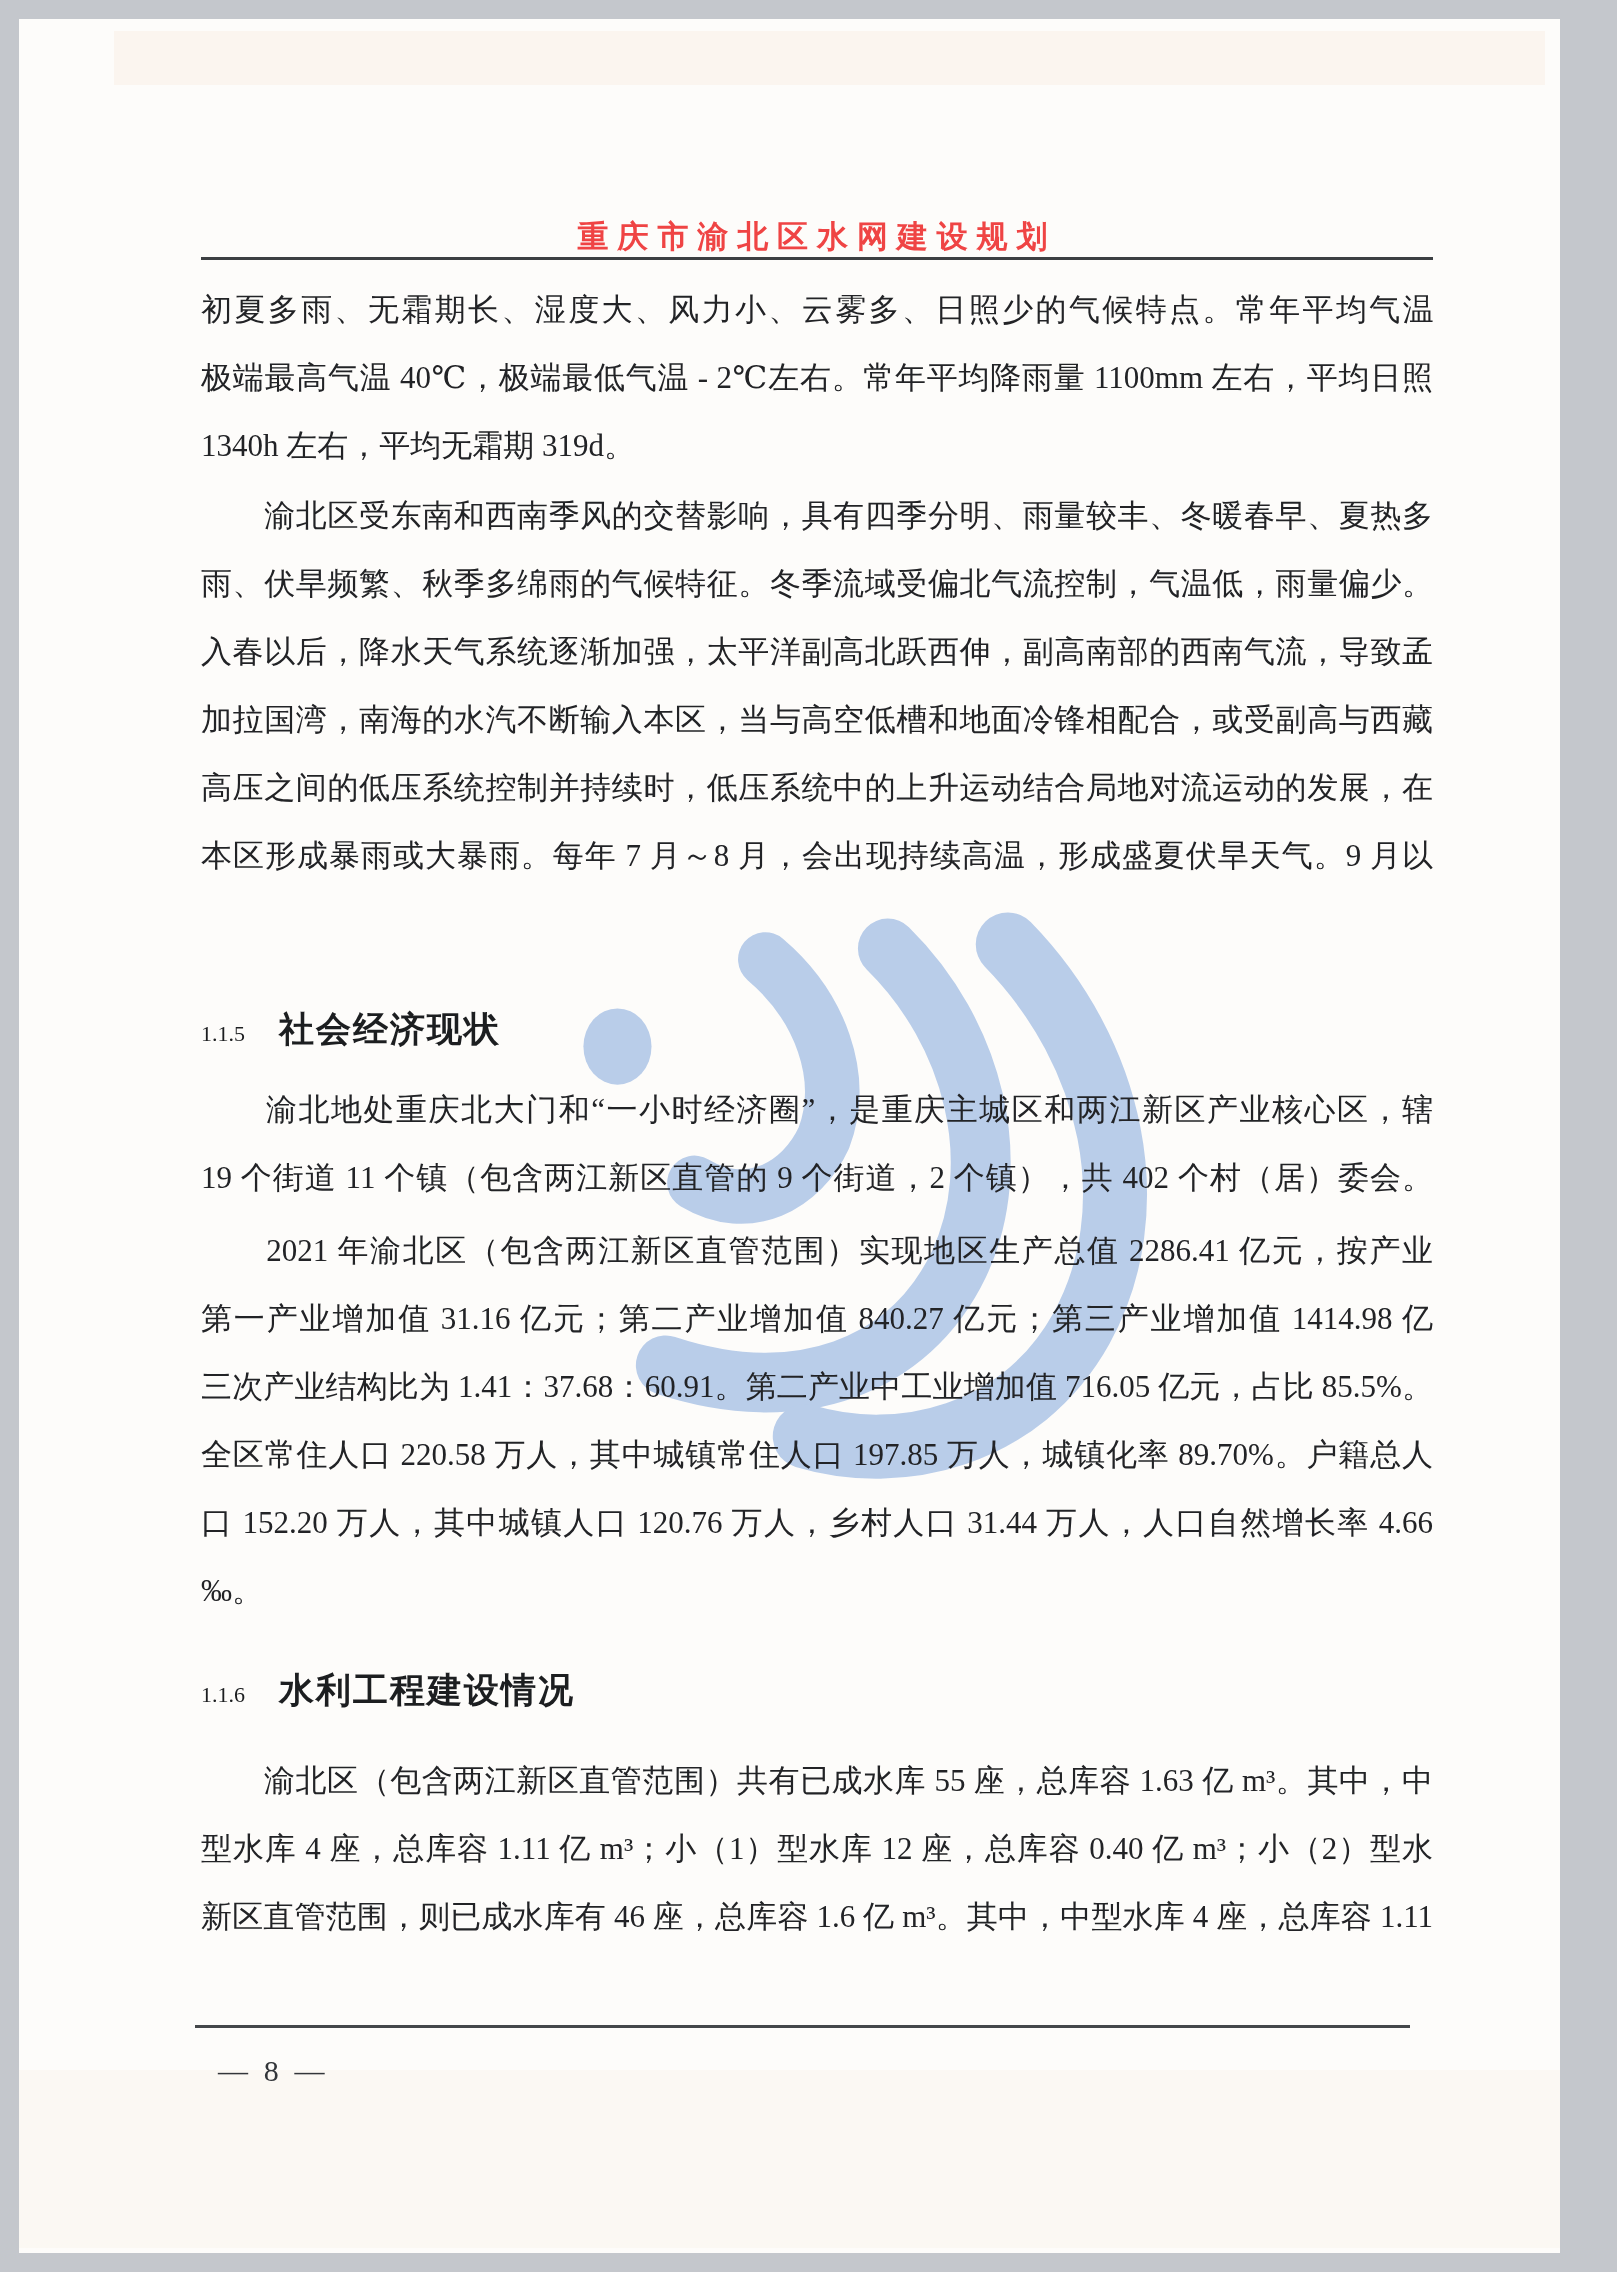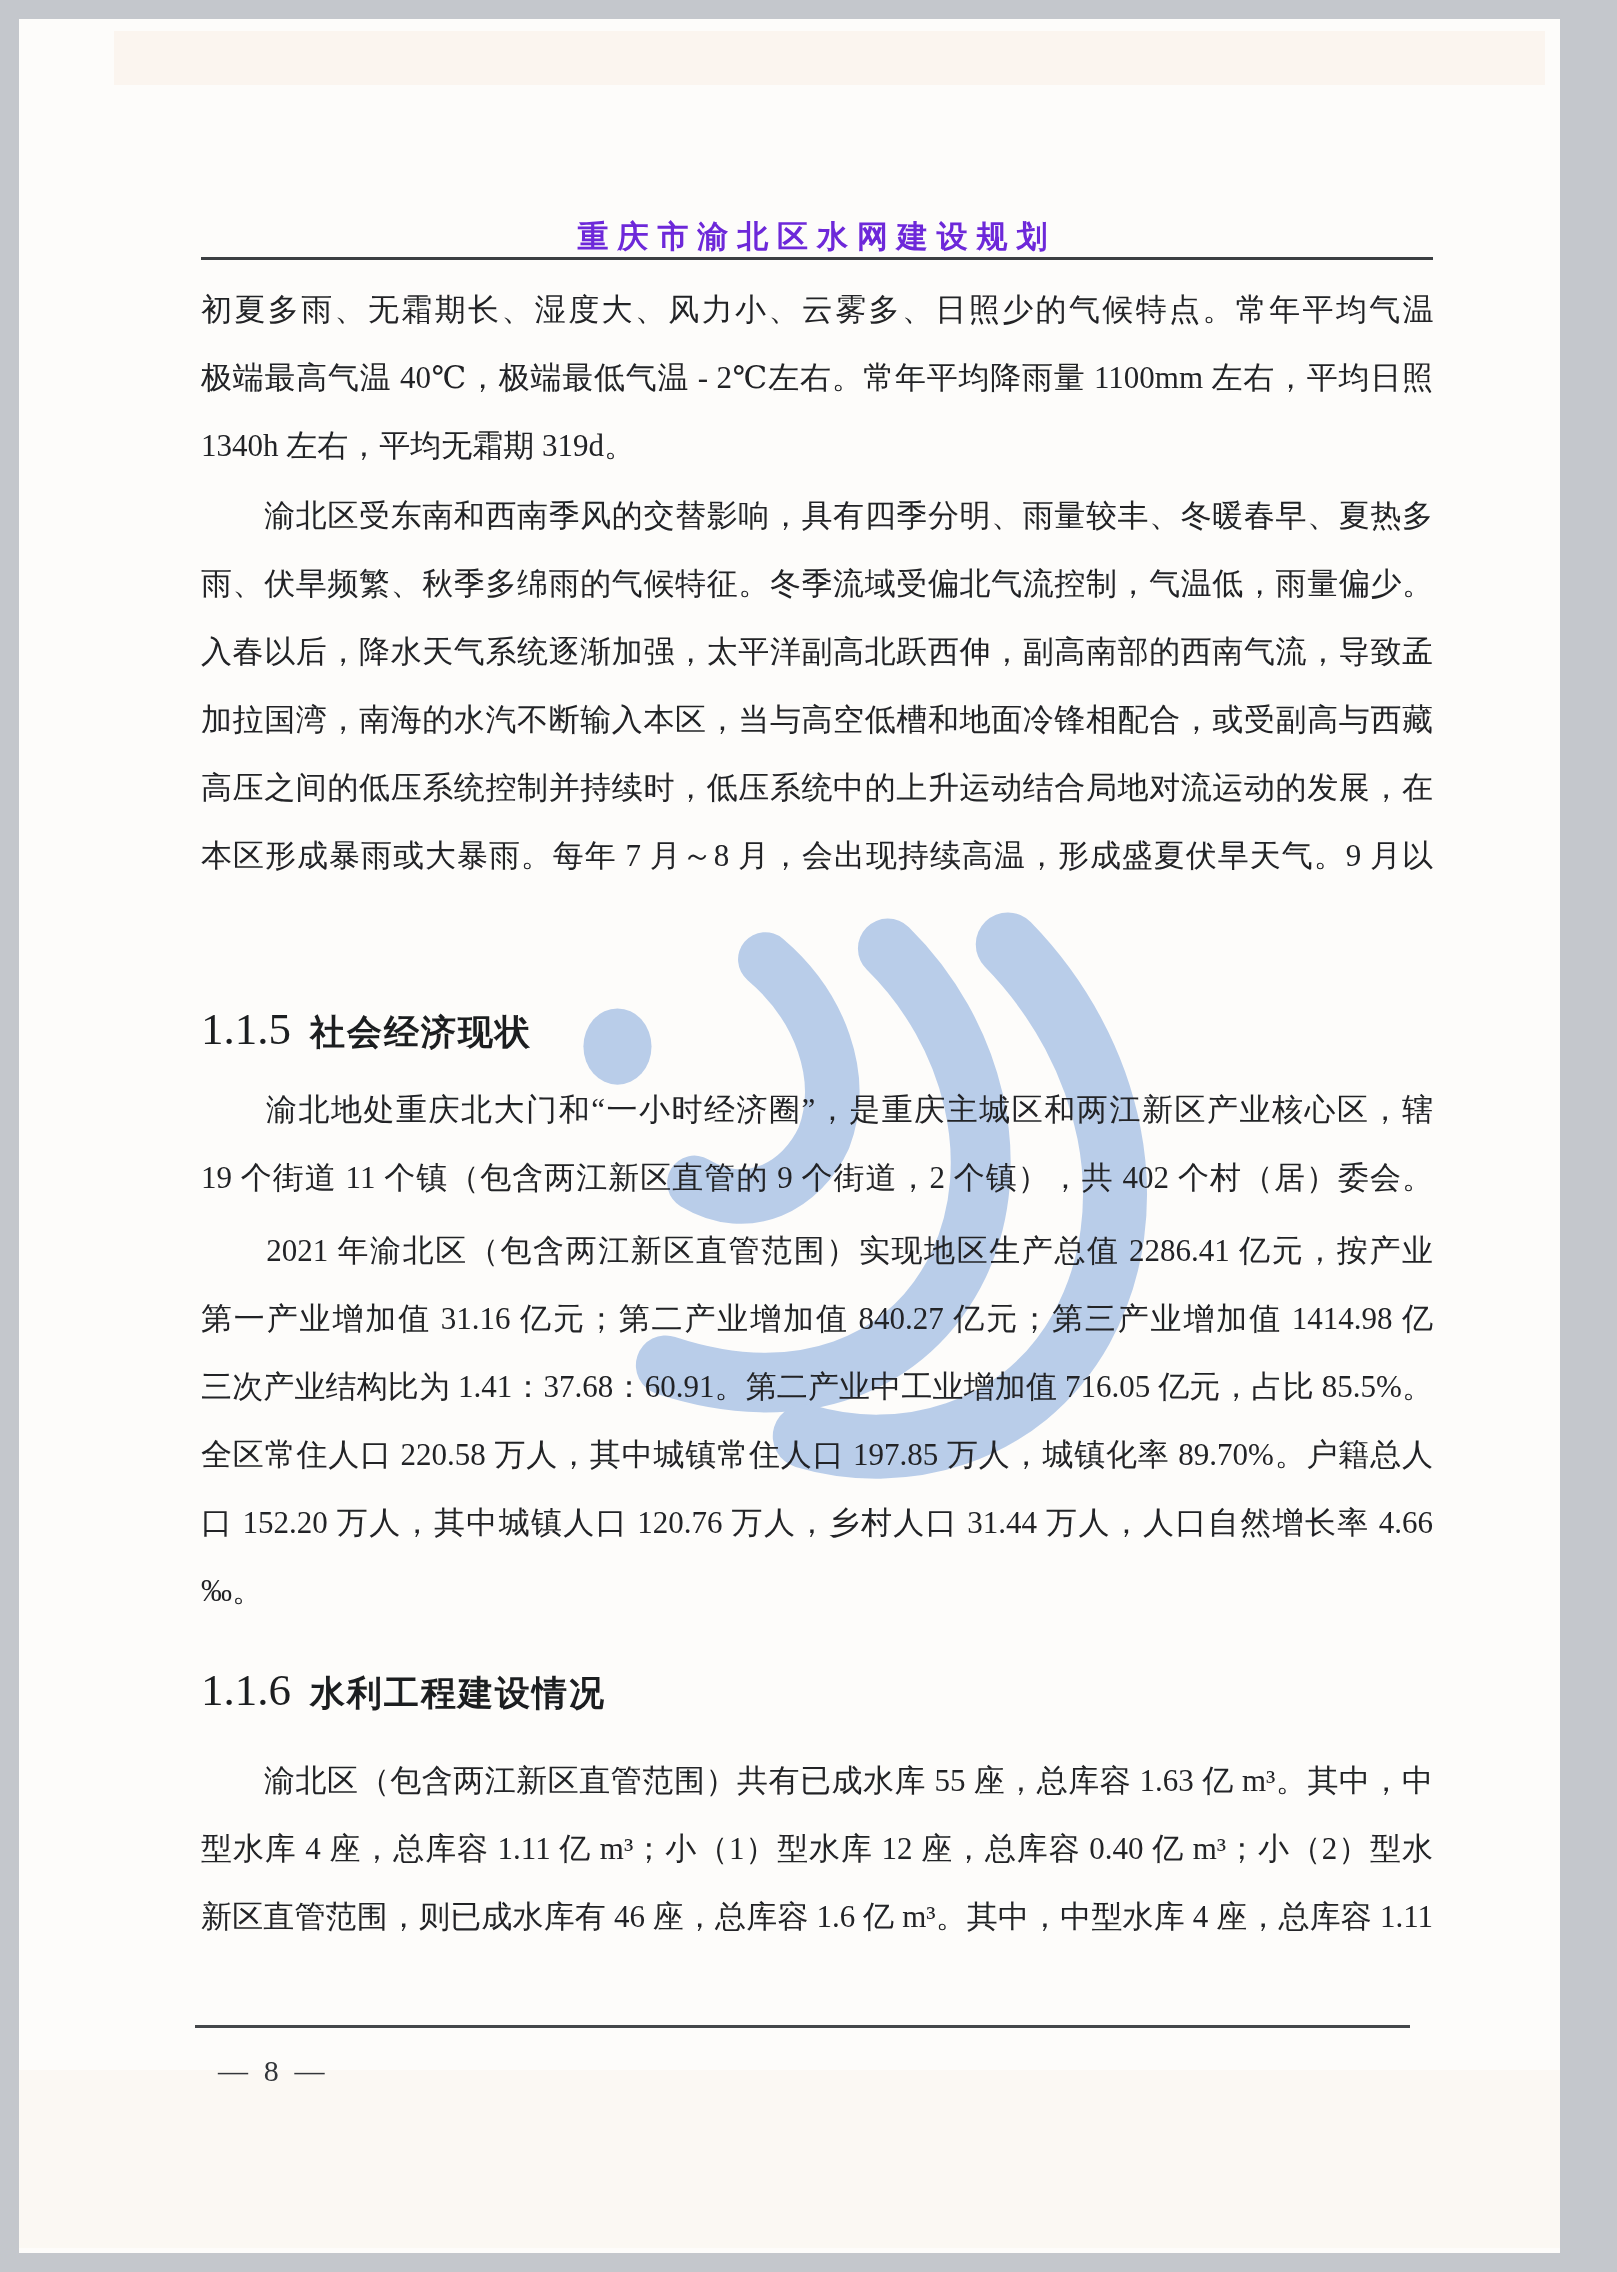--- a/index.html
+++ b/index.html
@@ -10,35 +10,35 @@
   }
   .tint{position:absolute;pointer-events:none;}
   .tint-top{left:95px;top:12.3px;width:1431px;height:54px;background:rgba(246,235,222,.38);}
   .tint-bottom{left:0;top:2051px;width:1541px;height:178px;background:rgba(247,240,229,.30);}
 
   .watermark{position:absolute;left:561px;top:924px;width:579px;height:511px;opacity:.95;}
   .watermark svg{overflow:visible;}
 
   .doc-title{
     position:absolute;left:182px;top:198px;width:1232px;height:40px;line-height:40px;
-    text-align:center;font-size:31px;font-weight:bold;letter-spacing:8.9px;color:#6d28d9;
+    text-align:center;font-size:31px;font-weight:bold;letter-spacing:8.9px;color:#ef4444;
   }
   .rule{position:absolute;background:#3c3f42;height:2.7px;}
   .rule.header{left:182px;top:238px;width:1232px;}
   .rule.footer{left:176px;top:2006px;width:1215px;background:#44474a;}
 
   .para{position:absolute;left:182px;width:1232px;font-size:31px;color:#222326;}
   .line{height:68px;line-height:68px;overflow:hidden;}
   .line.full{text-align:justify;text-align-last:justify;}
   .p1{top:257px;}  .p2{top:463px;font-family:Liberation Serif, serif;}  .p3{top:1057px;}
   .p4{top:1198px;} .p5{top:1728px;}
 
   .heading{position:absolute;left:182px;width:1232px;height:48px;line-height:48px;color:#1c1e20;}
   .h115{top:986px;} .h116{top:1647px;}
-  .heading .hnum{font-size:45px;font-family:"Liberation Serif","DejaVu Serif",serif;margin-right:19px;}
+  .heading .hnum{font-size:22px;font-family:"Liberation Serif","DejaVu Serif",serif;margin-right:34px;}
   .heading .htxt{font-size:35px;font-weight:bold;font-family:Liberation Sans, sans-serif;letter-spacing:2px;}
 
   .pageno{
     position:absolute;left:199px;top:2031px;height:41px;line-height:41px;
     font-size:30px;letter-spacing:4.1px;color:#33363a;
   }
 </style>
 </head>
 <body>
 

